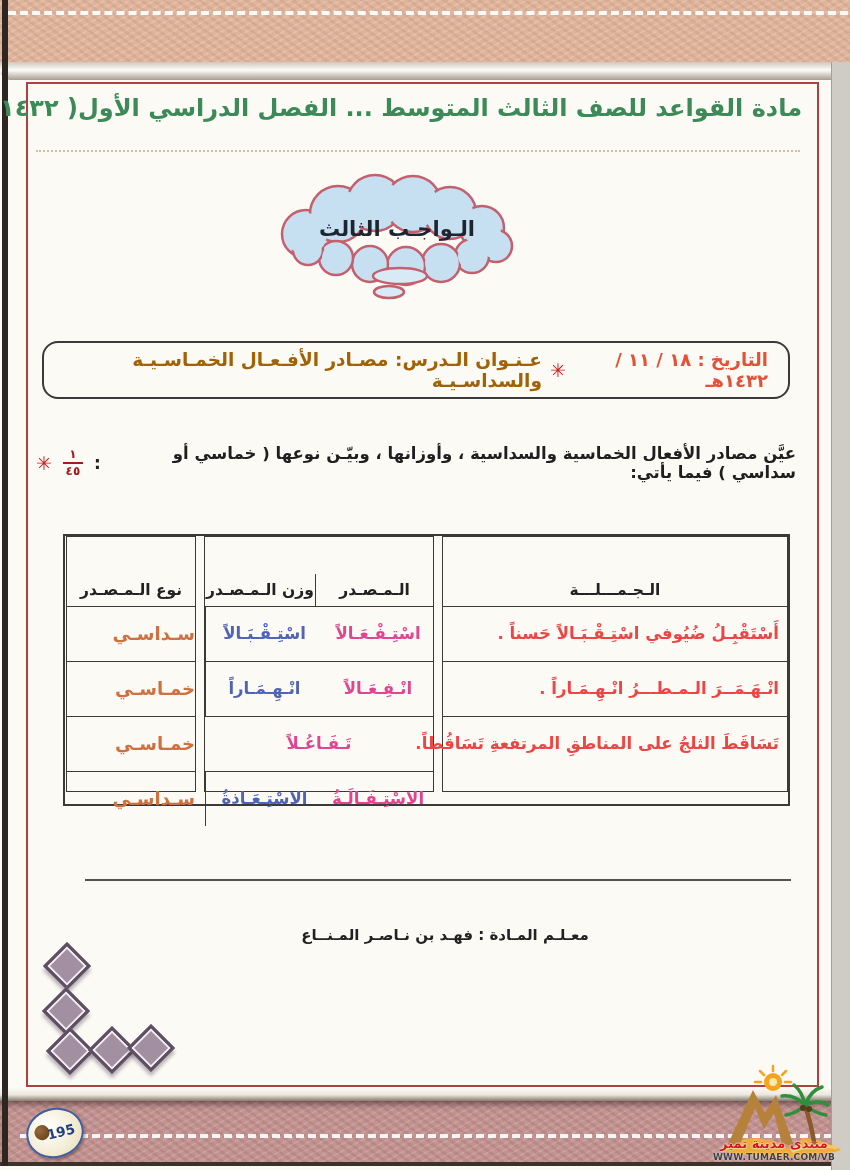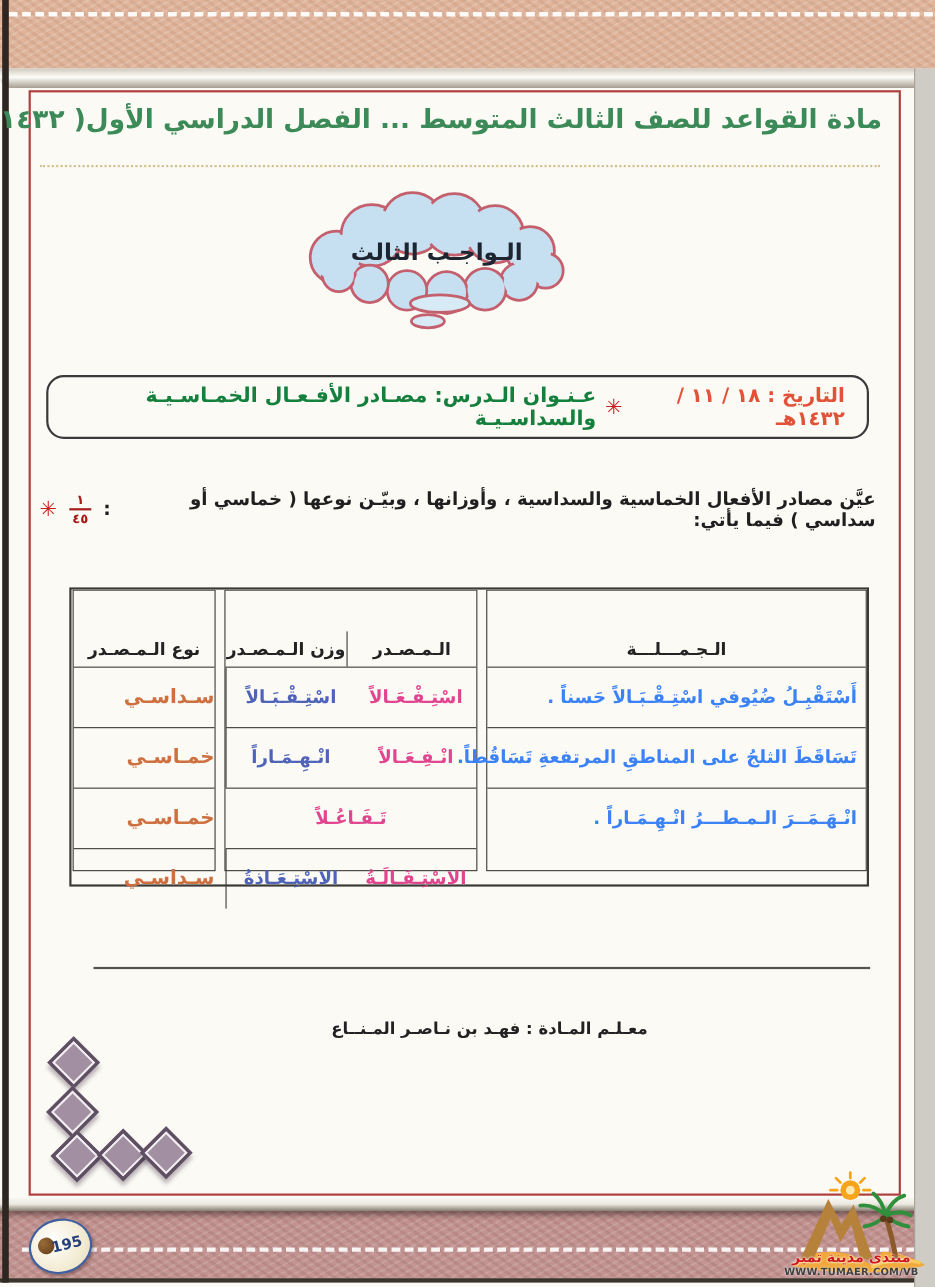--- a/index.html
+++ b/index.html
@@ -59,21 +59,21 @@
 
   
   .lesson-box{
     left:42px;top:341px;width:748px;height:58px;box-sizing:border-box;
     border:2px solid #3a3a3a;border-radius:16px;background:#fbfaf5;
     display:flex;flex-direction:row-reverse;align-items:center;
     justify-content:space-between;padding:0 20px;direction:rtl;
   }
   .lesson-right{display:flex;align-items:center;gap:8px;direction:rtl;}
   .star{color:#cc2020;font-size:19px;font-weight:bold;line-height:1;}
-  .lesson-title{color:#15803d;font-size:18.5px;font-weight:bold;}
+  .lesson-title{color:#a16207;font-size:18.5px;font-weight:bold;}
   .lesson-date{color:#e25238;font-size:18px;font-weight:bold;direction:rtl;}
 
   
   .question-line{
     left:36px;top:444px;width:760px;display:flex;flex-direction:row-reverse;
     align-items:center;gap:9px;direction:rtl;
   }
   .frac{display:inline-flex;flex-direction:column;align-items:center;
     color:#a61c1c;font-size:12px;font-weight:bold;line-height:1.25;min-width:24px;}
   .frac .num{border-bottom:2px solid #a61c1c;padding:0 6px;}
@@ -93,21 +93,21 @@
   .grp-mw{width:230px;}
   .grp-type{width:130px;}
   .hcell{height:32px;line-height:32px;border-bottom:1.5px solid #3c3a36;
     text-align:center;font-size:15.5px;font-weight:bold;color:#222;direction:rtl;margin-top:37px;}
   .dcell{height:54px;border-bottom:1.5px solid #3c3a36;direction:rtl;}
   .grp .dcell:last-child{border-bottom:none;}
   .mwrow{display:flex;flex-direction:row-reverse;}
   .mwrow .right{width:118px;border-left:1.5px solid #3c3a36;box-sizing:border-box;}
   .mwrow .left{flex:1;}
   .cell-sentence{line-height:54px;text-align:right;padding:0 8px 0 4px;
-    font-size:16.5px;font-weight:bold;color:#3b82f6;white-space:nowrap;overflow:visible;}
+    font-size:16.5px;font-weight:bold;color:#ef4444;white-space:nowrap;overflow:visible;}
   .cell-masdar{line-height:54px;text-align:center;font-size:16.5px;font-weight:bold;color:#4f63b8;}
   .cell-wazn{line-height:54px;text-align:center;font-size:16.5px;font-weight:bold;color:#e2458f;}
   .cell-type{line-height:54px;text-align:right;font-size:18px;font-weight:bold;color:#cf7040;}
   .mwrow .hcell{border-bottom:none;}
   .hdr-row{border-bottom:1.5px solid #3c3a36;}
 
   
   .sign-line{left:85px;top:879px;width:706px;height:0;border-top:2px solid #55524e;}
   .teacher-line{left:130px;top:926px;width:630px;text-align:center;direction:rtl;
     color:#222;font-size:15px;font-weight:bold;}
@@ -206,22 +206,22 @@
     <span>٤٥</span>
   </span>
   <span class="q-colon">:</span>
   <span class="question-text">عيَّن مصادر الأفعال الخماسية والسداسية ، وأوزانها ، وبيّـن نوعها ( خماسي أو سداسي ) فيما يأتي:</span>
 </div>
 
 <div class="abs tbl">
   <div class="grp grp-sentence">
     <div class="hcell">الـجـمـــلـــة</div>
     <div class="dcell cell-sentence">أَسْتَقْبِـلُ ضُيُوفي اسْتِـقْـبَـالاً حَسناً .</div>
+    <div class="dcell cell-sentence">انْـهَـمَــرَ الـمـطـــرُ انْـهِـمَـاراً .</div>
     <div class="dcell cell-sentence">تَسَاقَطَ الثلجُ على المناطقِ المرتفعةِ تَسَاقُطاً.</div>
-    <div class="dcell cell-sentence">انْـهَـمَــرَ الـمـطـــرُ انْـهِـمَـاراً .</div>
   </div>
   <div class="grp-gap"></div>
   <div class="grp grp-mw">
     <div class="mwrow hdr-row">
       <div class="hcell right">الـمـصـدر</div>
       <div class="hcell left">وزن الـمـصـدر</div>
     </div>
     <div class="mwrow dcell">
       <div class="right cell-masdar">اسْتِـقْـبَـالاً</div>
       <div class="left cell-wazn">اسْتِـفْـعَـالاً</div>

